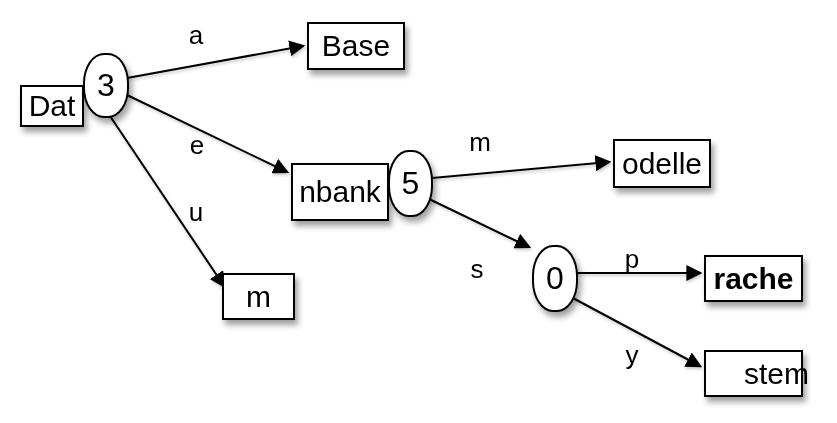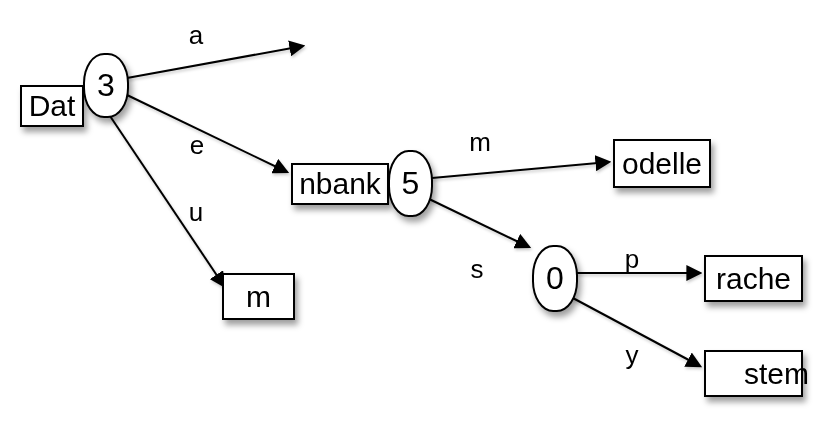--- a/index.html
+++ b/index.html
@@ -75,41 +75,44 @@
     <line x1="571" y1="297" x2="700" y2="366" marker-end="url(#arrow)"></line>
   </svg>
 
   <div class="node box" style="left:20px; top:65px; width:64px; height:42px;margin-top:20px;">
     <span>Dat</span>
   </div>
   <div class="node oval" style="left:83px; top:53px; width:46px; height:65px;">
     <span>3</span>
   </div>
 
+  <div class="node box" style="left:307px; top:22px; width:98px; height:48px;">
+    <span>Base</span>
+  </div>
 
-  <div class="node box" style="left:291px; top:163px; width:98px; height:42px;">
+  <div class="node box" style="left:291px; top:163px; width:98px; height:58px;">
     <span>nbank</span>
   </div>
   <div class="node oval" style="left:388px; top:150px; width:45px; height:67px;">
     <span>5</span>
   </div>
 
   <div class="node box" style="left:222px; top:273px; width:73px; height:47px;">
     <span>m</span>
   </div>
 
   <div class="node box" style="left:613px; top:139px; width:98px; height:49px;justify-content:center;">
     <span>odelle</span>
   </div>
 
   <div class="node oval" style="left:532px; top:245px; width:46px; height:67px;">
     <span>0</span>
   </div>
 
-  <div class="node box" style="left:704px; top:255px; width:99px; height:47px;">
+  <div class="node box" style="left:704px; top:255px; width:99px; height:47px;font-weight:bold;">
     <span>rache</span>
   </div>
 
   <div class="node box" style="left:704px; top:350px; width:99px; height:47px;padding-left:46px;">
     <span>stem</span>
   </div>
 
   <div class="elabel" style="left:196px; top:35px;">a</div>
   <div class="elabel" style="left:197px; top:145px;">e</div>
   <div class="elabel" style="left:196px; top:212px;">u</div>

